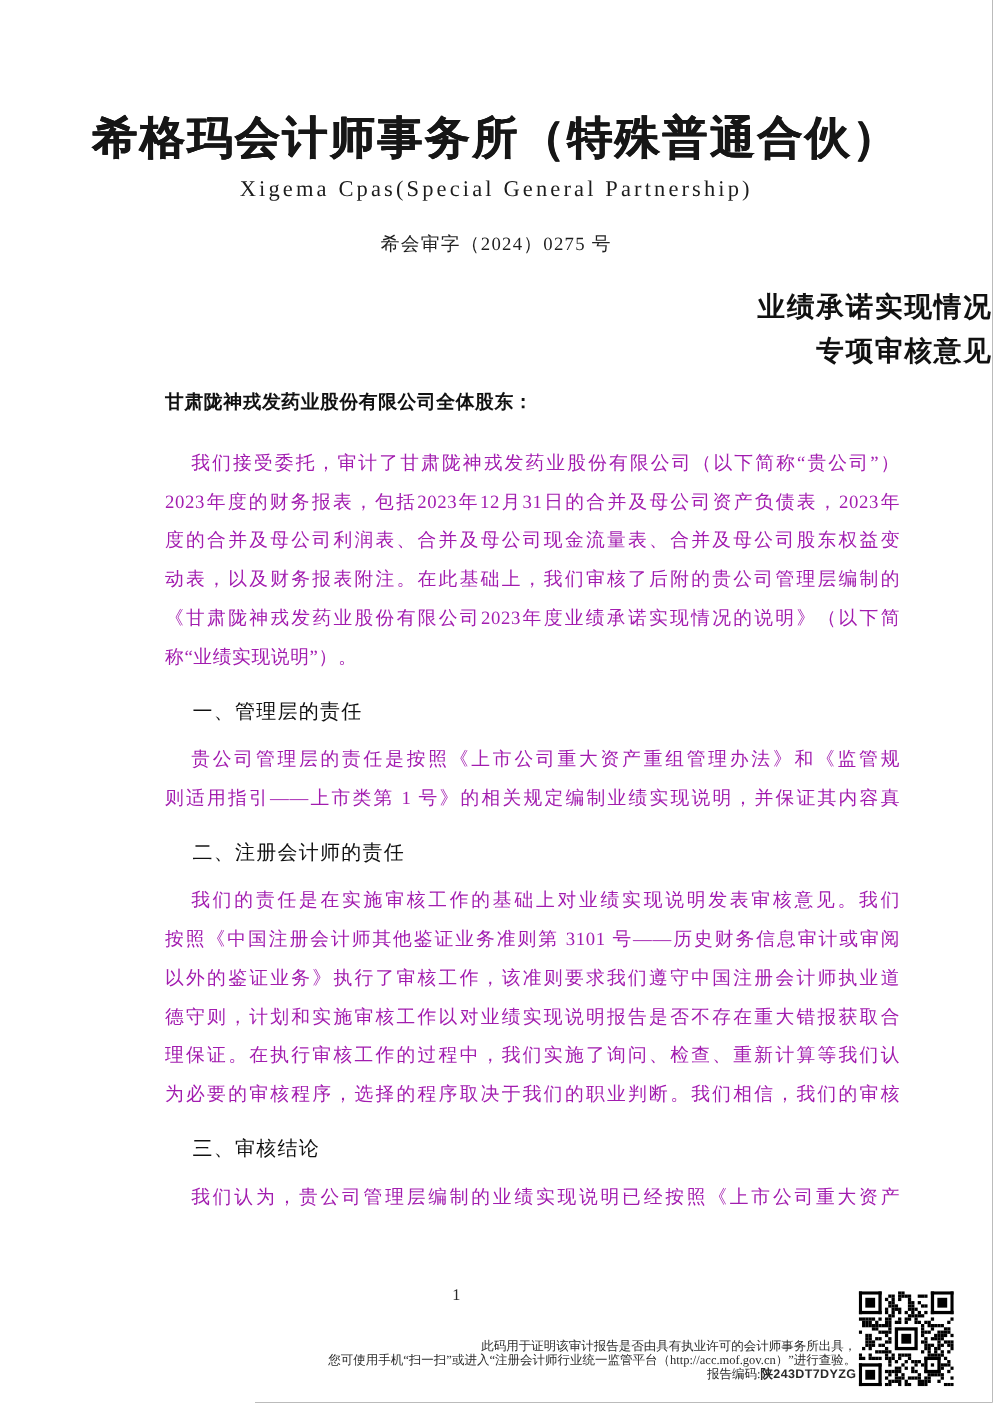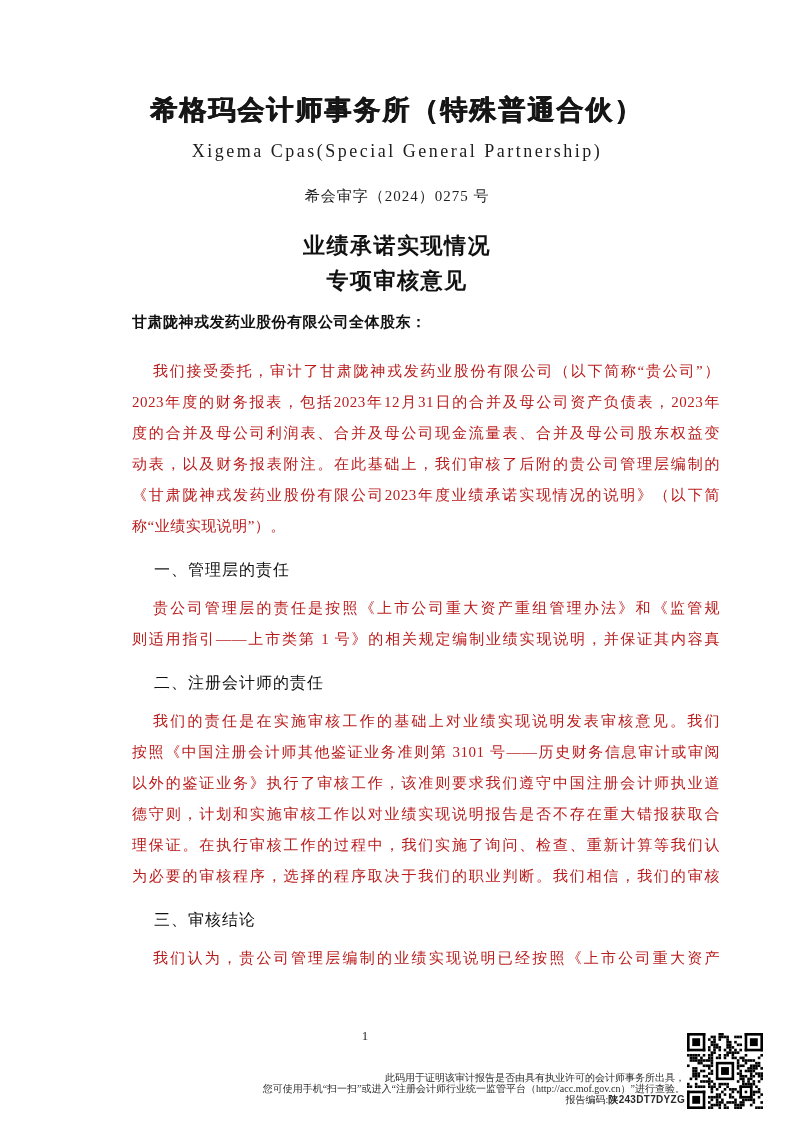--- a/index.html
+++ b/index.html
@@ -5,42 +5,42 @@
   html,body { margin:0; padding:0; background:#888; }
   .page {
     position:relative; width:794px; height:1122px; margin:0 auto;
     background:#ffffff; overflow:hidden;
     font-family:"Liberation Serif","DejaVu Serif","DejaVu Sans",serif;
     color:#1f1f1f;
     -webkit-font-smoothing:antialiased;
   }
   .letterhead { text-align:center; }
   .firm-cn {
-    margin-top:92px; font-size:27px; line-height:36px; font-weight:bold;
+    margin-top:92px; font-size:36px; line-height:36px; font-weight:bold;
     letter-spacing:2px; color:#161616;
     text-shadow:0.4px 0 0 #161616, -0.4px 0 0 #161616;
   }
   .firm-en {
     margin-top:12px; font-size:18px; line-height:22px; letter-spacing:2.5px;
     color:#1c1c1c;
   }
   .doc-no { margin-top:24px; font-size:15px; line-height:20px; letter-spacing:1px; }
   .doc-title {
-    margin-top:22px; text-align:center;
+    margin-top:22px; text-align:right;
     font-family:"Liberation Sans","DejaVu Sans",sans-serif;
     font-size:22px; line-height:35px; font-weight:bold; letter-spacing:1.5px;
     color:#111;
   }
   .content { padding:0 74px 0 132px; }
   .addressee {
     margin-top:14px; font-size:15px; line-height:20px; font-weight:bold;
     font-family:"Liberation Sans","DejaVu Sans",sans-serif; color:#111;
     letter-spacing:0.5px;
   }
-  .para { margin-top:13px; font-size:15px; color:#b91c1c; }
+  .para { margin-top:13px; font-size:15px; color:#a21caf; }
   .para.intro { margin-top:24px; }
   .bline {
     line-height:31px;
     text-align:justify; text-align-last:justify;
     letter-spacing:0.5px;
   }
   .bline.plast { text-align-last:left; }
   .bline.first { padding-left:21px; }
   .sec-heading {
     margin:18px 0 0 22px; font-size:16px; line-height:20px; font-weight:normal;

